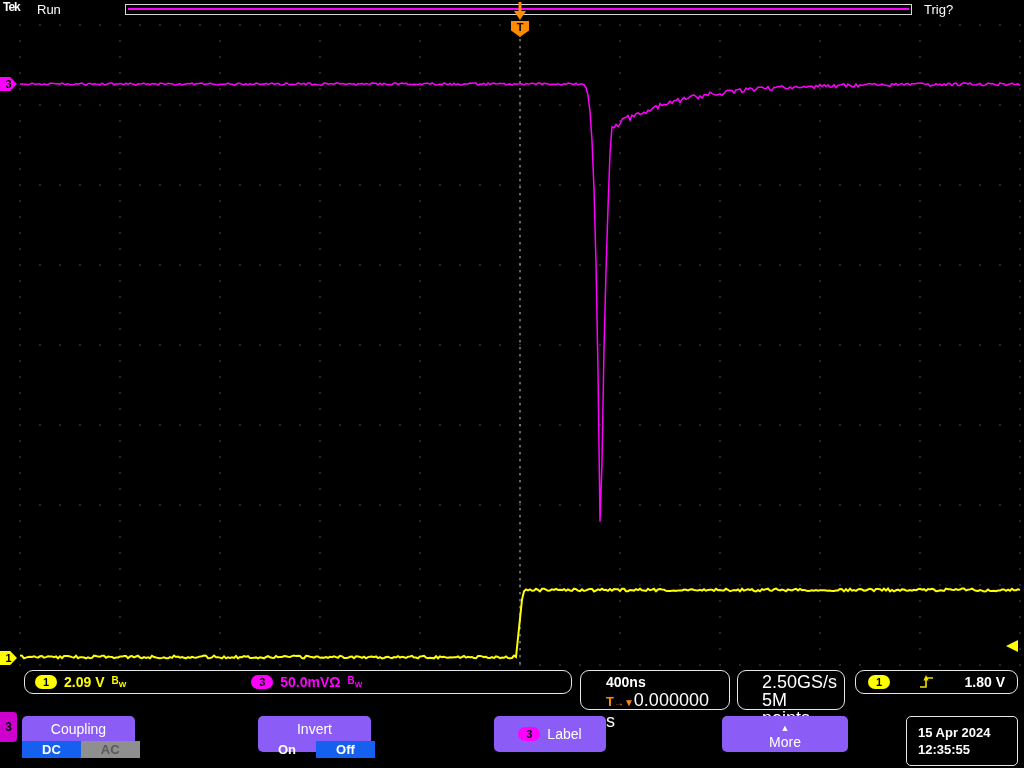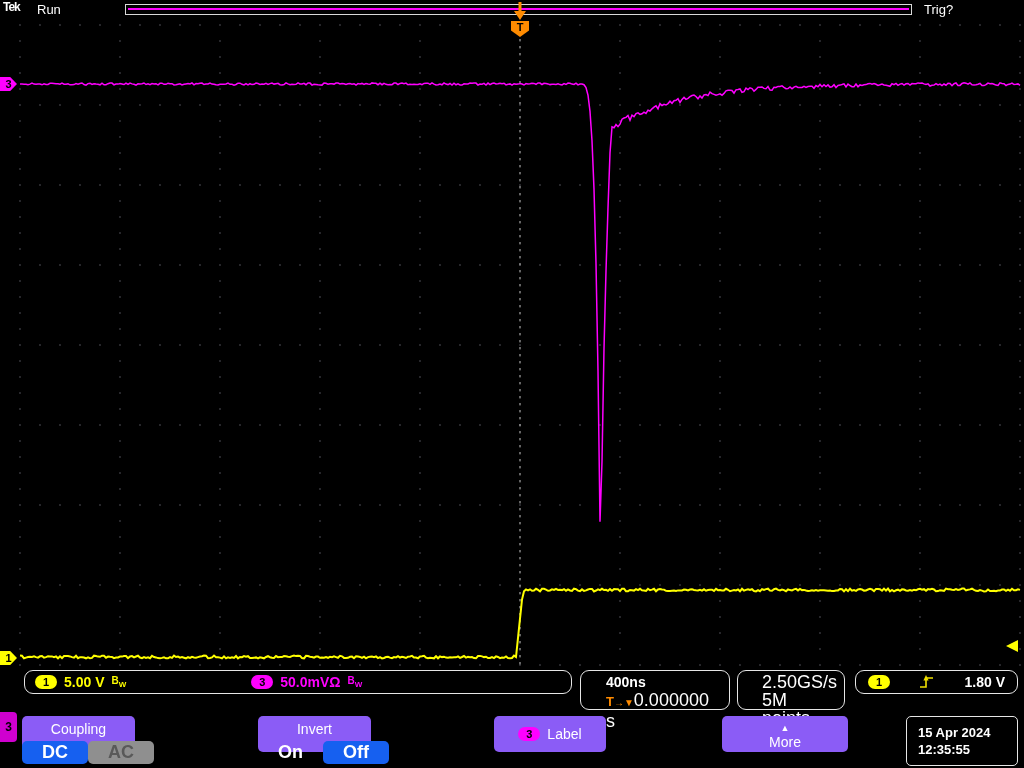--- a/index.html
+++ b/index.html
@@ -47,21 +47,21 @@
   .org { color:#ff8b00; font-weight:bold; font-size:13px; }
   .orgsm { color:#ff8b00; font-weight:bold; font-size:10px; }
   .gap3 { margin-left:118px; }
   .rrow { line-height:18px;margin-left:16px; }
 
   
   .mbtn { position:absolute; top:716px; height:36px; background:#8b5cf6; border-radius:5px;
           color:#fff; text-align:center; cursor:default; }
   .mtitle { font-size:14px; margin-top:5px; }
   .mopts { display:flex; justify-content:space-evenly; align-items:center; margin-top:4px; }
-  .chip { padding:1px 20px; border-radius:5px; font-size:18px; font-weight:bold; }
+  .chip { padding:1px 20px; border-radius:0; font-size:13px; font-weight:bold; }
   .chip.active { background:#1660f0; color:#fff; }
   .chip.plain { background:transparent; color:#fff; }
   .chip.disabled { background:#8f8f8f; color:#595959; }
   .b1 { left:22px;  width:113px; }
   .b2 { left:140px; width:113px; }
   .b3 { left:258px; width:113px; }
   .b4 { left:376px; width:113px; }
   .b5 { left:494px; width:112px; }
   .bmore { left:722px; width:126px; }
   .labelrow { display:flex; height:100%; align-items:center; justify-content:center; gap:7px; }
@@ -94,21 +94,21 @@
       <polyline points="20,655.6 22,655.8 24,658.3 26,657.6 28,657.1 30,656.7 32,656.9 34,656.3 36,657.1 38,657.6 40,656.3 42,656.0 44,657.7 46,657.1 48,656.2 50,656.6 52,656.4 54,657.1 56,656.4 58,658.3 60,656.3 62,658.1 64,656.1 66,656.0 68,656.0 70,656.4 72,657.1 74,657.7 76,655.8 78,658.2 80,657.2 82,657.3 84,657.5 86,658.3 88,657.3 90,658.2 92,657.9 94,655.7 96,656.1 98,656.6 100,656.8 102,655.7 104,655.8 106,657.8 108,656.6 110,656.8 112,656.9 114,658.2 116,657.6 118,657.5 120,656.5 122,656.6 124,656.0 126,656.0 128,658.2 130,656.5 132,656.1 134,657.4 136,656.5 138,655.7 140,657.5 142,658.2 144,657.1 146,657.9 148,657.4 150,658.2 152,655.9 154,657.1 156,657.4 158,658.1 160,658.3 162,657.9 164,657.3 166,658.3 168,658.3 170,657.1 172,657.9 174,655.6 176,657.0 178,656.5 180,657.6 182,657.1 184,657.7 186,658.3 188,657.2 190,657.9 192,656.8 194,657.4 196,657.7 198,657.1 200,656.5 202,656.3 204,655.6 206,655.7 208,658.2 210,657.9 212,657.4 214,655.6 216,657.3 218,657.3 220,657.6 222,658.4 224,656.4 226,658.4 228,657.4 230,657.9 232,657.3 234,657.9 236,656.0 238,658.4 240,657.0 242,657.2 244,656.1 246,656.7 248,656.2 250,657.9 252,658.0 254,657.7 256,657.4 258,658.4 260,657.3 262,657.7 264,658.3 266,657.0 268,656.2 270,657.2 272,657.8 274,658.0 276,656.1 278,657.2 280,656.9 282,657.1 284,656.1 286,656.3 288,656.8 290,656.9 292,656.1 294,655.6 296,656.1 298,655.7 300,655.9 302,658.1 304,658.4 306,655.8 308,656.1 310,656.7 312,657.0 314,657.7 316,656.6 318,656.6 320,657.8 322,657.6 324,657.8 326,657.1 328,657.8 330,656.8 332,657.2 334,656.4 336,657.1 338,657.8 340,655.8 342,656.3 344,657.9 346,657.9 348,657.8 350,656.8 352,656.6 354,658.2 356,656.3 358,656.6 360,656.9 362,657.9 364,656.7 366,658.3 368,657.1 370,656.8 372,656.5 374,657.1 376,656.4 378,658.1 380,657.2 382,658.4 384,658.0 386,657.0 388,656.8 390,657.6 392,658.2 394,657.1 396,657.4 398,656.1 400,657.5 402,656.7 404,657.3 406,658.0 408,656.7 410,656.4 412,655.9 414,657.5 416,657.6 418,658.3 420,656.5 422,656.3 424,655.8 426,657.6 428,658.2 430,657.8 432,657.9 434,658.3 436,656.2 438,658.3 440,656.4 442,657.1 444,656.7 446,657.6 448,657.7 450,657.3 452,657.6 454,657.3 456,657.3 458,656.4 460,657.9 462,657.0 464,656.0 466,657.6 468,656.9 470,657.2 472,657.1 474,658.1 476,658.3 478,656.0 480,655.9 482,656.4 484,657.1 486,656.7 488,658.1 490,658.0 492,657.1 494,658.1 496,656.4 498,657.0 500,658.2 502,657.5 504,657.8 506,656.5 508,658.1 510,658.3 512,658.0 514,655.6 516,657.0 518,637.9 520,618.7 522,599.6 524,591.2 526,589.4 528,590.3 530,589.3 532,590.8 534,590.6 536,588.8 538,589.9 540,591.3 542,588.8 544,588.8 546,589.7 548,590.8 550,590.5 552,589.4 554,590.0 556,588.9 558,590.0 560,589.8 562,590.1 564,589.1 566,590.8 568,589.4 570,590.5 572,590.9 574,588.7 576,589.1 578,590.6 580,591.1 582,589.4 584,591.0 586,590.4 588,589.5 590,588.9 592,588.9 594,591.4 596,590.5 598,589.3 600,590.1 602,588.8 604,590.0 606,589.8 608,590.8 610,589.1 612,590.7 614,589.1 616,589.3 618,589.2 620,591.1 622,588.7 624,588.7 626,591.2 628,591.2 630,590.0 632,590.2 634,590.6 636,589.1 638,590.1 640,588.8 642,590.3 644,590.6 646,591.0 648,588.8 650,590.2 652,589.6 654,588.8 656,591.2 658,589.4 660,589.0 662,589.4 664,589.6 666,590.8 668,590.9 670,591.0 672,590.8 674,590.6 676,591.0 678,590.4 680,590.6 682,590.5 684,589.5 686,589.7 688,590.4 690,589.5 692,589.3 694,590.0 696,590.3 698,590.5 700,589.8 702,590.6 704,589.3 706,590.7 708,590.1 710,589.8 712,589.7 714,590.9 716,588.9 718,590.2 720,590.1 722,590.4 724,590.4 726,588.8 728,589.8 730,591.2 732,590.6 734,590.0 736,590.5 738,589.5 740,591.3 742,588.8 744,590.7 746,589.9 748,589.2 750,590.0 752,589.2 754,591.0 756,591.4 758,590.1 760,591.2 762,589.1 764,589.9 766,589.1 768,588.7 770,590.6 772,590.7 774,589.2 776,588.6 778,589.9 780,590.5 782,589.5 784,590.1 786,591.2 788,589.4 790,590.1 792,590.5 794,589.4 796,588.9 798,590.4 800,588.9 802,590.1 804,589.9 806,590.5 808,590.9 810,590.7 812,590.2 814,590.8 816,590.1 818,590.7 820,590.3 822,590.3 824,590.3 826,590.5 828,590.7 830,590.6 832,591.1 834,591.0 836,590.5 838,590.4 840,589.0 842,589.3 844,591.4 846,589.2 848,591.1 850,588.7 852,590.7 854,590.1 856,590.9 858,589.4 860,589.1 862,589.5 864,590.6 866,590.4 868,589.5 870,588.9 872,589.5 874,591.2 876,588.9 878,589.0 880,589.3 882,590.7 884,588.6 886,590.6 888,588.6 890,591.3 892,590.0 894,591.3 896,590.3 898,589.7 900,590.8 902,589.4 904,589.6 906,590.5 908,590.7 910,590.1 912,590.7 914,589.7 916,590.3 918,589.3 920,588.8 922,589.7 924,589.2 926,590.7 928,589.1 930,589.5 932,588.9 934,589.5 936,591.2 938,591.1 940,590.2 942,590.6 944,591.0 946,588.6 948,589.2 950,589.2 952,589.8 954,589.9 956,589.0 958,589.9 960,589.6 962,588.6 964,588.6 966,590.4 968,589.8 970,589.4 972,588.7 974,589.8 976,590.8 978,591.0 980,590.1 982,590.6 984,591.4 986,591.3 988,589.5 990,591.0 992,590.9 994,590.8 996,591.2 998,590.5 1000,590.6 1002,589.5 1004,589.4 1006,590.8 1008,589.6 1010,590.7 1012,588.8 1014,590.2 1016,590.2 1018,589.3 1020,589.9" fill="none" stroke="#ffff00" stroke-width="2"></polyline>
       <polygon points="1006,646 1018,640 1018,652" fill="#ffff00"></polygon>
     </svg>
 
   <div class="abs chmk m">3</div>
   <div class="abs chmk y">1</div>
   <div class="abs tmark">T</div>
 
   <div class="rbox rb1">
     <span class="badge yel">1</span>
-    <span class="sc1">5.00 V</span>
+    <span class="sc1">2.09 V</span>
     <span class="bwwrap sc1"><span>B</span><span class="bwsub">W</span></span>
     <span class="badge mag gap3">3</span>
     <span class="sc3">50.0mVΩ</span>
     <span class="bwwrap sc3"><span>B</span><span class="bwsub">W</span></span>
   </div>
 
   <div class="rbox rb2">
     <div class="rrow wt">400ns</div>
     <div class="rrow">
       <span class="org">T</span><span class="orgsm">→▼</span><span class="wt2">0.000000 s</span>

